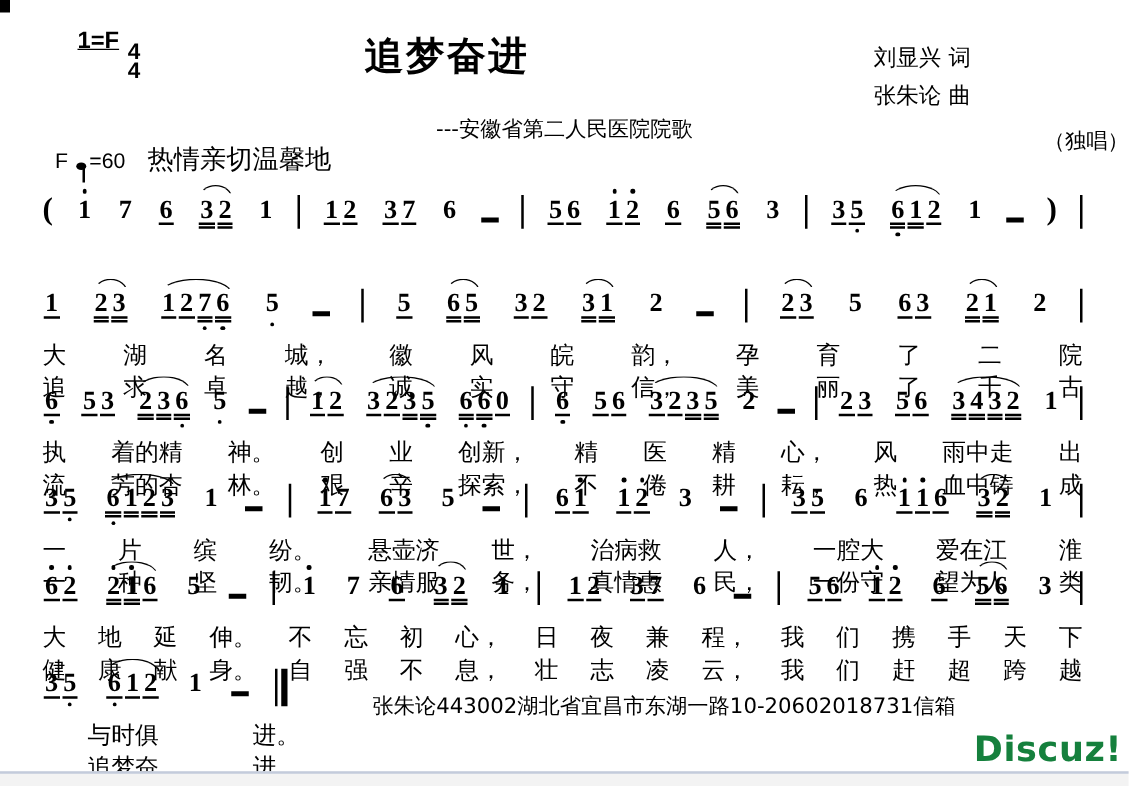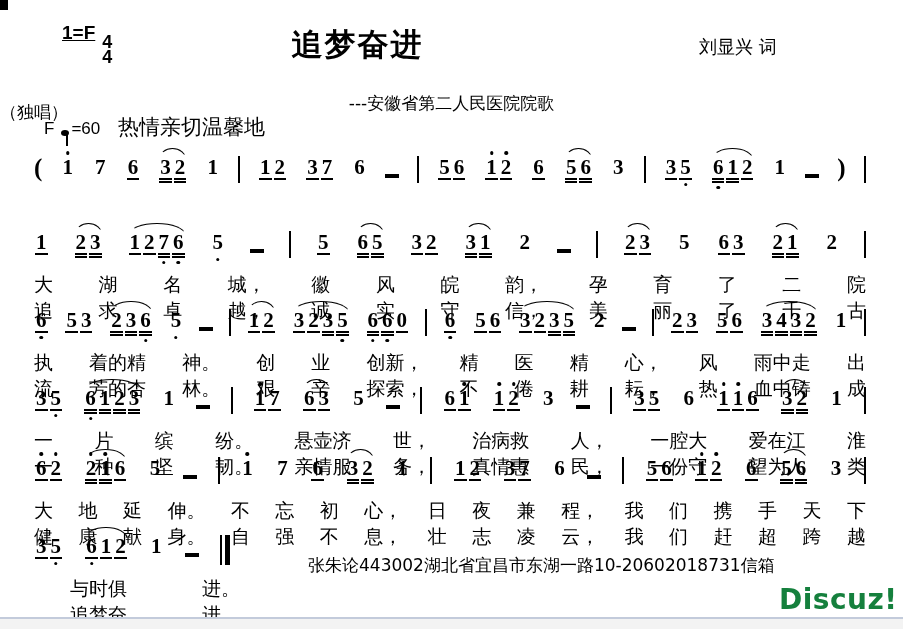--- a/index.html
+++ b/index.html
@@ -9,21 +9,21 @@
     font-family:"DejaVu Sans",sans-serif;
   }
   .abs{position:absolute;}
   
   .corner-mark{left:0;top:0;width:8px;height:10px;background:#000;}
   .key-sig{left:62px;top:22px;font-size:19px;font-weight:bold;font-family:"Liberation Sans",sans-serif;text-decoration:underline;}
   .ts{display:inline-flex;flex-direction:column;line-height:15px;font-size:18px;font-weight:bold;
       vertical-align:-9px;margin-left:7px;text-align:center;}
   .title{left:0;width:715px;top:24px;text-align:center;font-size:31px;font-weight:bold;letter-spacing:2px;}
   .subtitle{left:0;width:903px;top:92px;text-align:center;font-size:17px;}
-  .form-type{left:0;width:903px;top:101px;text-align:left;font-size:17px;}
+  .form-type{left:0;width:903px;top:101px;text-align:right;font-size:17px;}
   .credits{left:699px;top:32px;font-size:18px;line-height:30px;}
   .tempo{left:44px;top:119px;font-size:17px;font-weight:normal;font-family:"Liberation Sans",sans-serif;text-align:center;}
   .qnote{display:inline-block;width:8px;height:6px;background:#000;border-radius:50%;
          position:relative;margin:0 2px 0 7px;top:2px;}
   .qnote::after{content:"";position:absolute;left:5px;top:3px;width:2px;height:13px;background:#000;}
   .expression{left:118px;top:113px;font-size:21px;}
   
   #music{position:absolute;left:0;top:0;width:903px;height:629px;}
   .system{position:absolute;left:34px;width:832px;}
   .system:nth-child(1){top:150px;}
@@ -50,21 +50,21 @@
   .dash{display:inline-block;width:14px;height:4px;background:#000;align-self:center;margin-top:6px;}
   .paren{font-size:25px;line-height:24px;font-weight:bold;}
   .finalbar{display:inline-flex;align-items:flex-start;height:30px;}
   .finalbar .thin{width:2px;height:30px;background:#000;margin-right:3px;}
   .finalbar .thick{width:5px;height:30px;background:#000;}
   .lyric-row{display:flex;justify-content:space-between;font-size:19px;line-height:25px;margin-top:1px;}
   .system .lyric-row:nth-of-type(2){margin-top:7px;}
   .system:nth-child(6) .lyric-row{width:170px;margin-left:36px;}
   
   .footer-contact{left:266px;top:551px;font-size:17px;line-height:29px;}
-  .footer-contact .line2{margin-left:42px;text-align:right;}
+  .footer-contact .line2{margin-left:32px;text-align:right;}
   .watermark{left:779px;top:583px;font-size:28px;font-weight:bold;color:#15803d;
              font-family:"DejaVu Sans",sans-serif;letter-spacing:0.5px;}
   .bottom-bar{left:0;top:617px;width:903px;height:12px;background:#f3f3f3;border-top:2px solid #c3cbdb;box-sizing:border-box;}
 </style>
 </head>
 <body>
 
 <div class="abs corner-mark"></div>
 
 <div class="abs key-sig">
@@ -73,20 +73,21 @@
       <span>4</span>
     </span>
 </div>
 
 <div class="abs title">追梦奋进</div>
 <div class="abs subtitle">---安徽省第二人民医院院歌</div>
 <div class="abs form-type">（独唱）</div>
 
 <div class="abs credits">
   <div>刘显兴  词</div>
+  <div>张朱论  曲</div>
 </div>
 
 <div class="abs tempo">
   <span>F</span><span class="qnote"></span><span>=60</span>
 </div>
 <div class="abs expression">热情亲切温馨地</div>
 
 <div id="music">
     <div class="system">
       <div class="notes-row">

